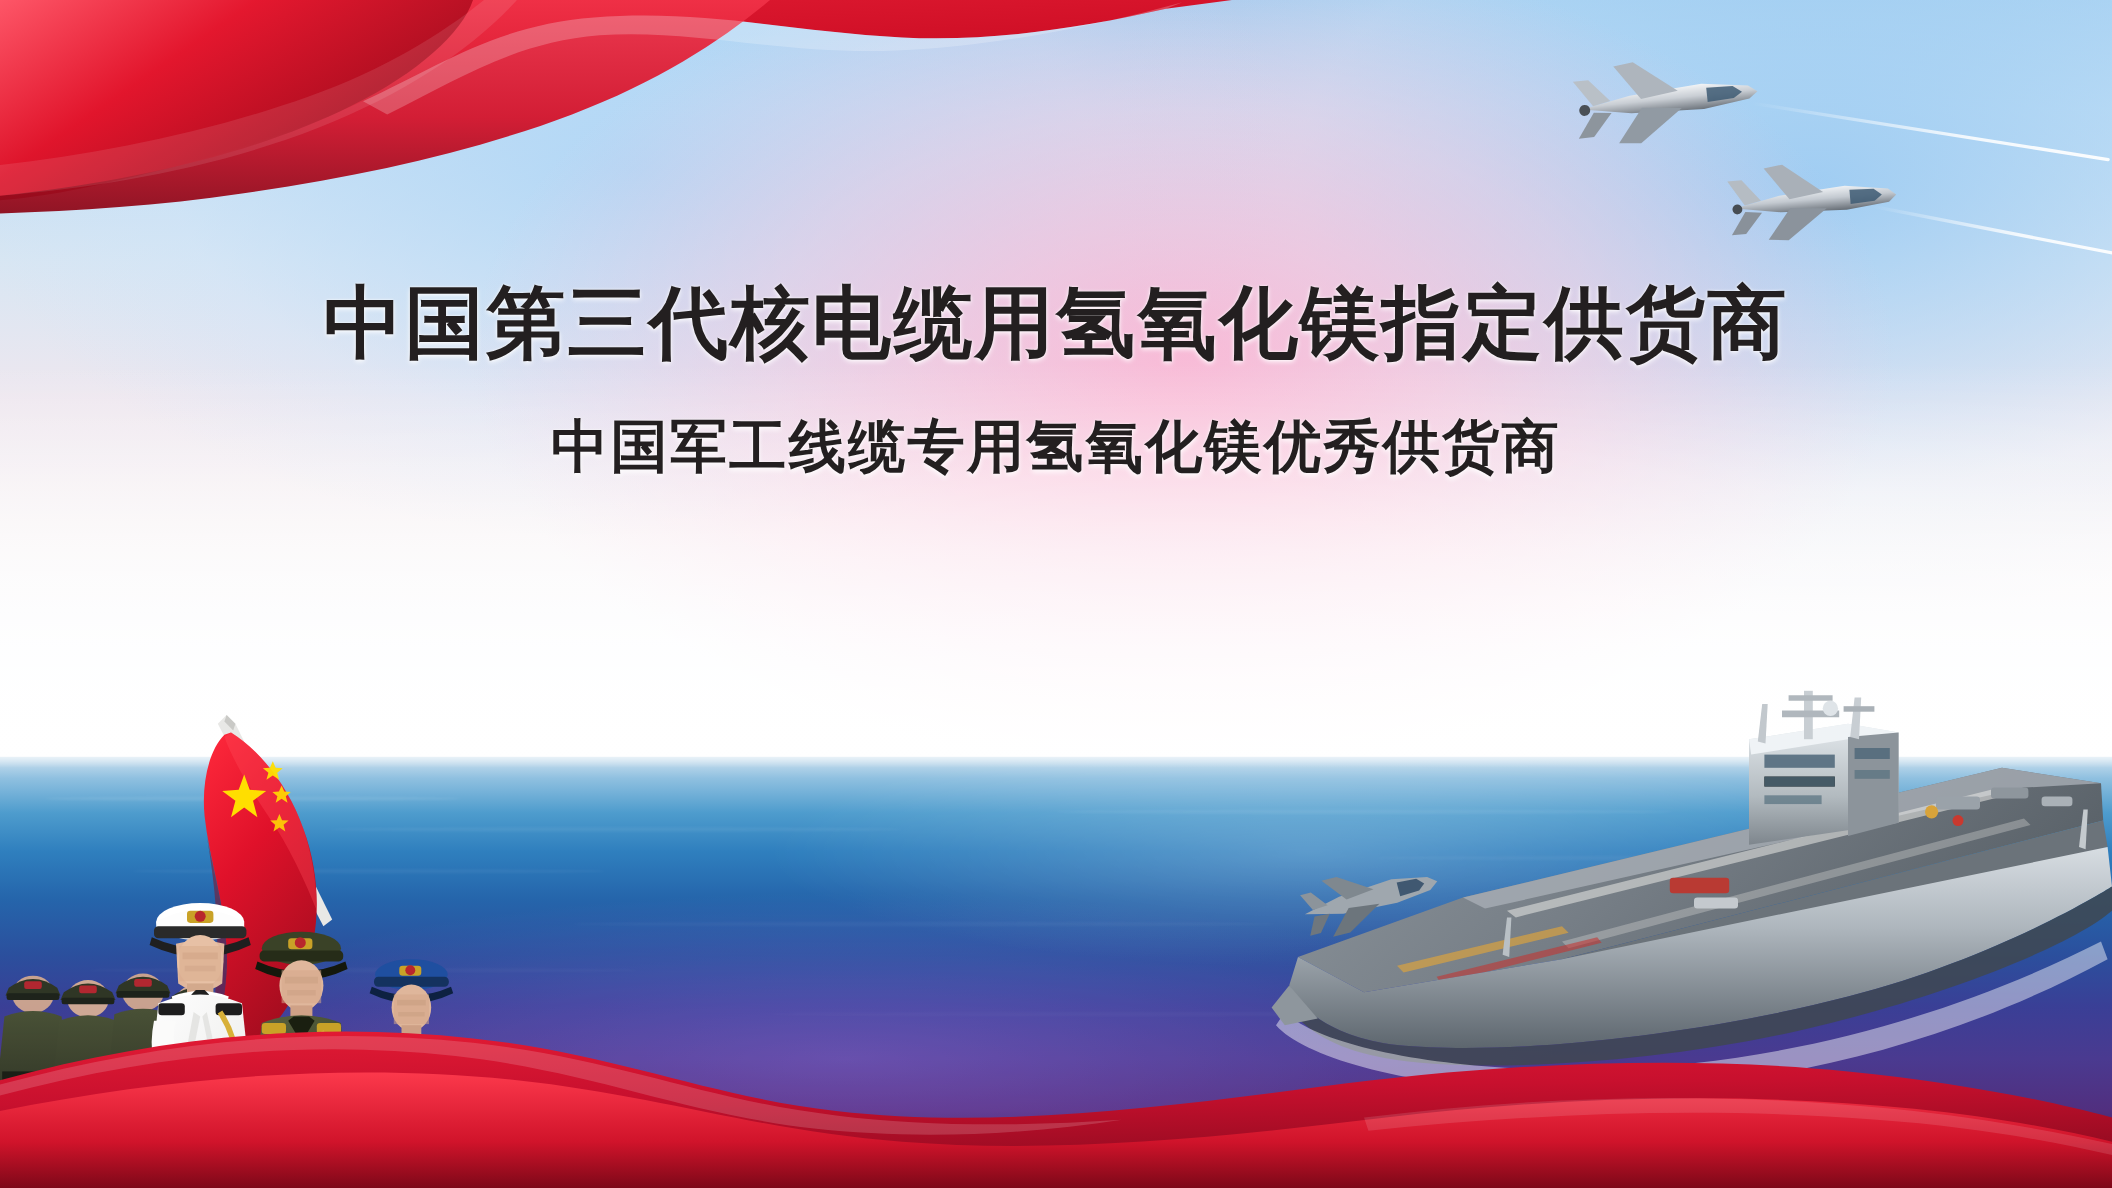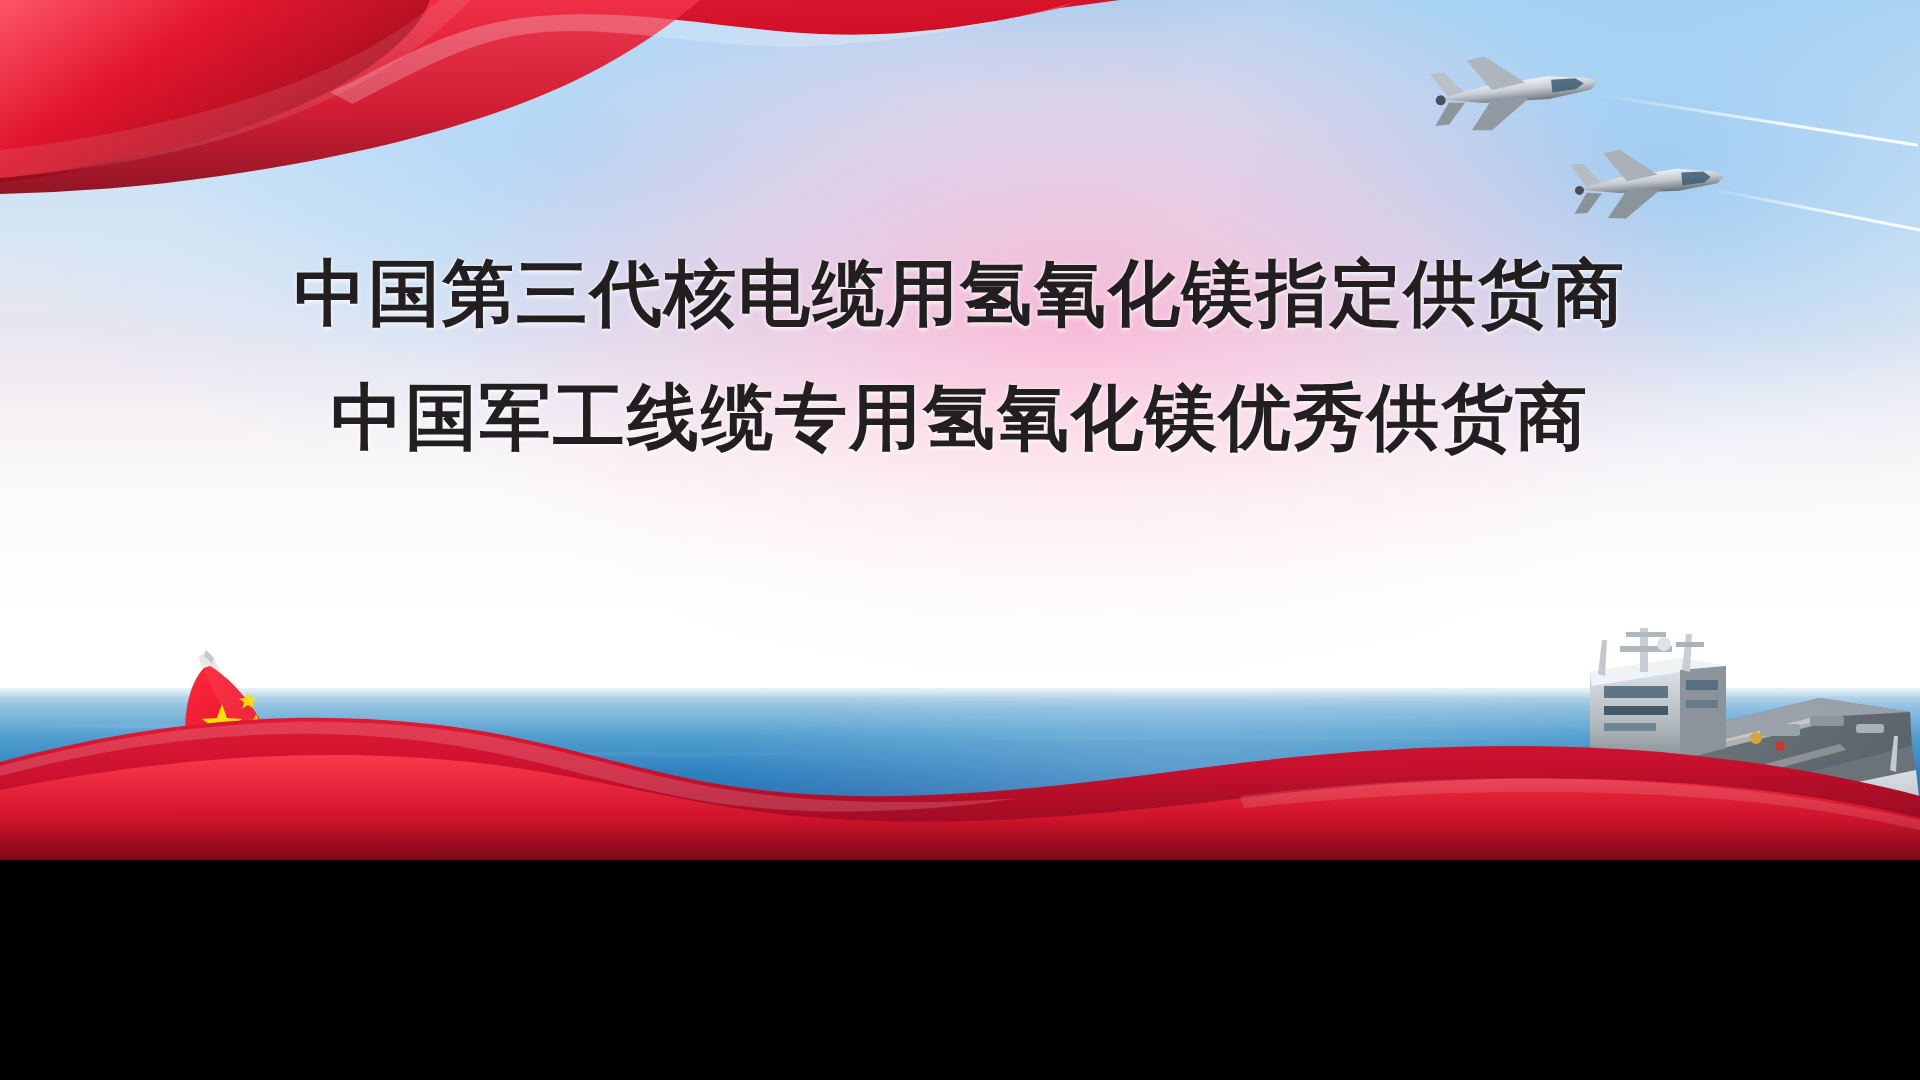--- a/index.html
+++ b/index.html
@@ -1,17 +1,17 @@
 <!DOCTYPE html>
 <html><head>
 <meta charset="utf-8">
 <style>
   html,body{margin:0;padding:0;background:#000;}
   #stage{
-    position:relative;width:1920px;height:860px;overflow:hidden;
+    position:relative;width:1920px;height:1080px;overflow:hidden;
     font-family:"Liberation Sans","DejaVu Sans",sans-serif;
     background:#ffffff;
   }
 
   
   .sky{
     position:absolute;left:0;top:0;width:1920px;height:700px;
     background:
       radial-gradient(ellipse 900px 520px at 56% 46%, rgba(255,170,205,.72) 0%, rgba(255,190,215,.38) 42%, rgba(255,255,255,0) 72%),
       radial-gradient(ellipse 760px 420px at 30% 22%, rgba(176,214,246,.85) 0%, rgba(205,228,250,.35) 55%, rgba(255,255,255,0) 80%),
@@ -35,21 +35,21 @@
 
   
   .titles{position:absolute;left:0;top:250px;width:1920px;text-align:center;}
   .line{
     font-weight:700;color:#231f20;white-space:nowrap;
     font-family:"DejaVu Sans","Liberation Sans",sans-serif;
     letter-spacing:2px;
     text-shadow:0 2px 5px rgba(255,255,255,.85), 0 0 2px rgba(255,255,255,.9);
   }
   .line1{font-size:72px;line-height:86px;}
-  .line2{font-size:72px;line-height:86px;margin-top:38px;}
+  .line2{font-size:52px;line-height:86px;margin-top:28px;}
 
   
   .sea{
     position:absolute;left:0;top:688px;width:1920px;height:392px;
     background:
       linear-gradient(180deg,
         #cfe2f0 0%,
         #8fc0e0 5%,
         #4e9ccd 13%,
         #2f7fbe 22%,

